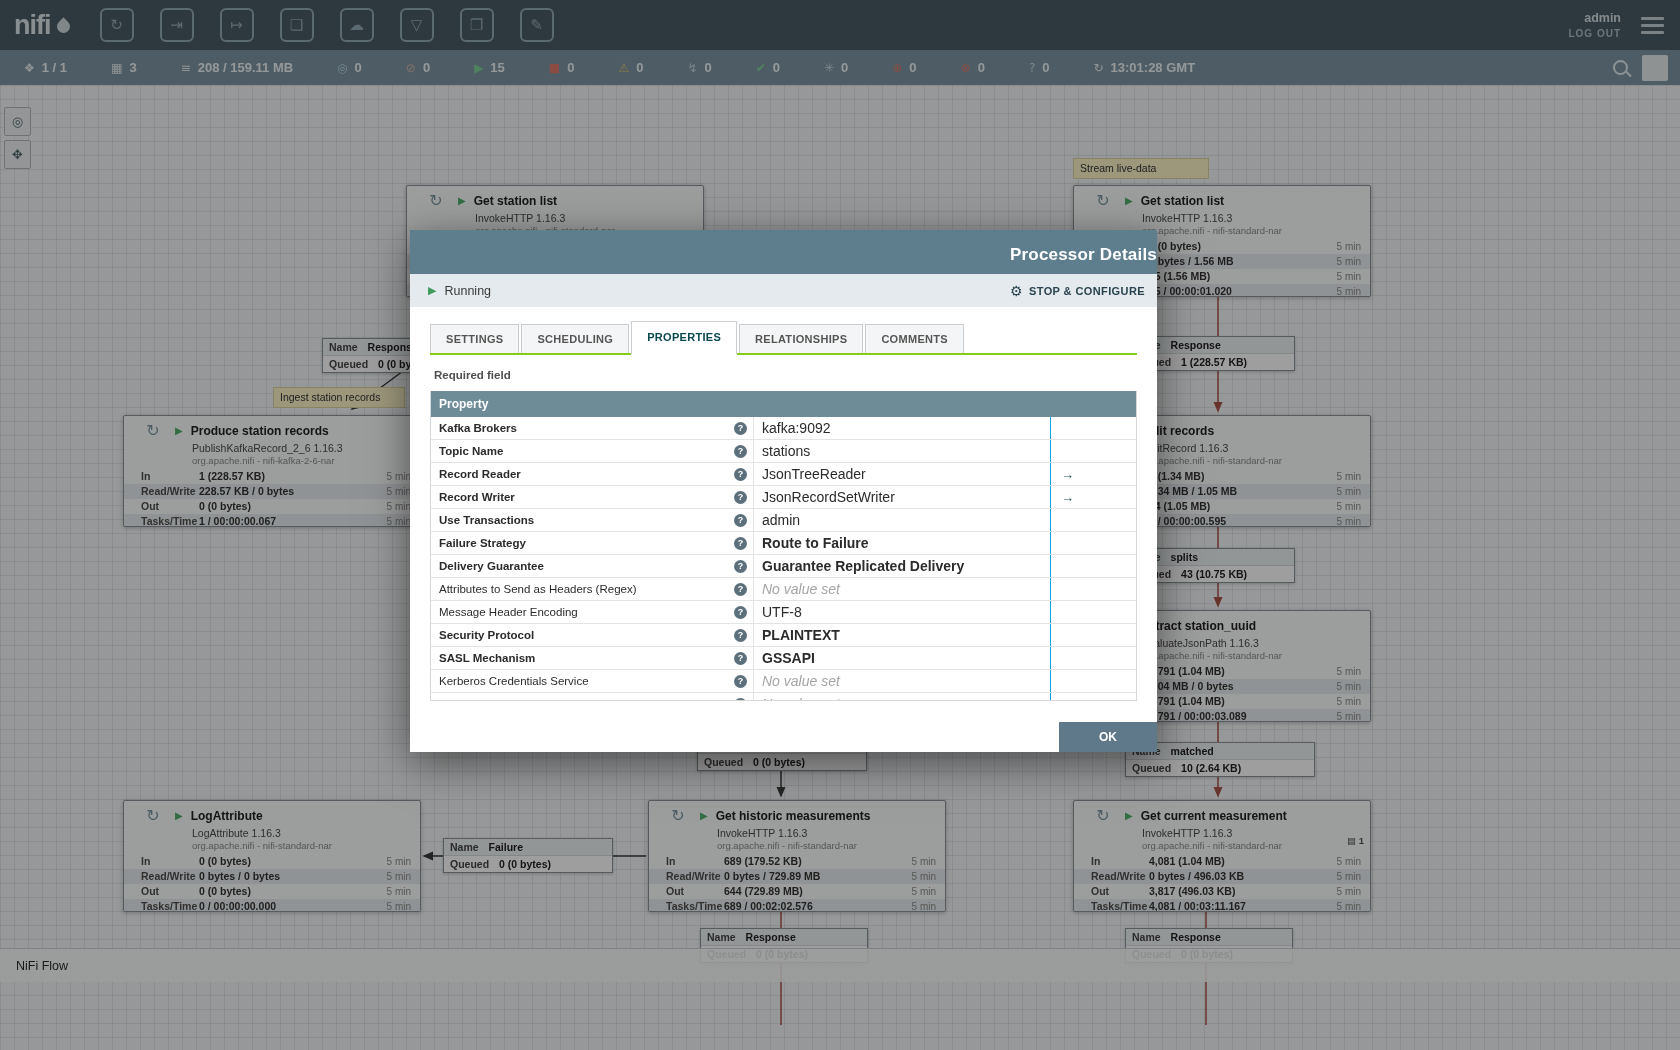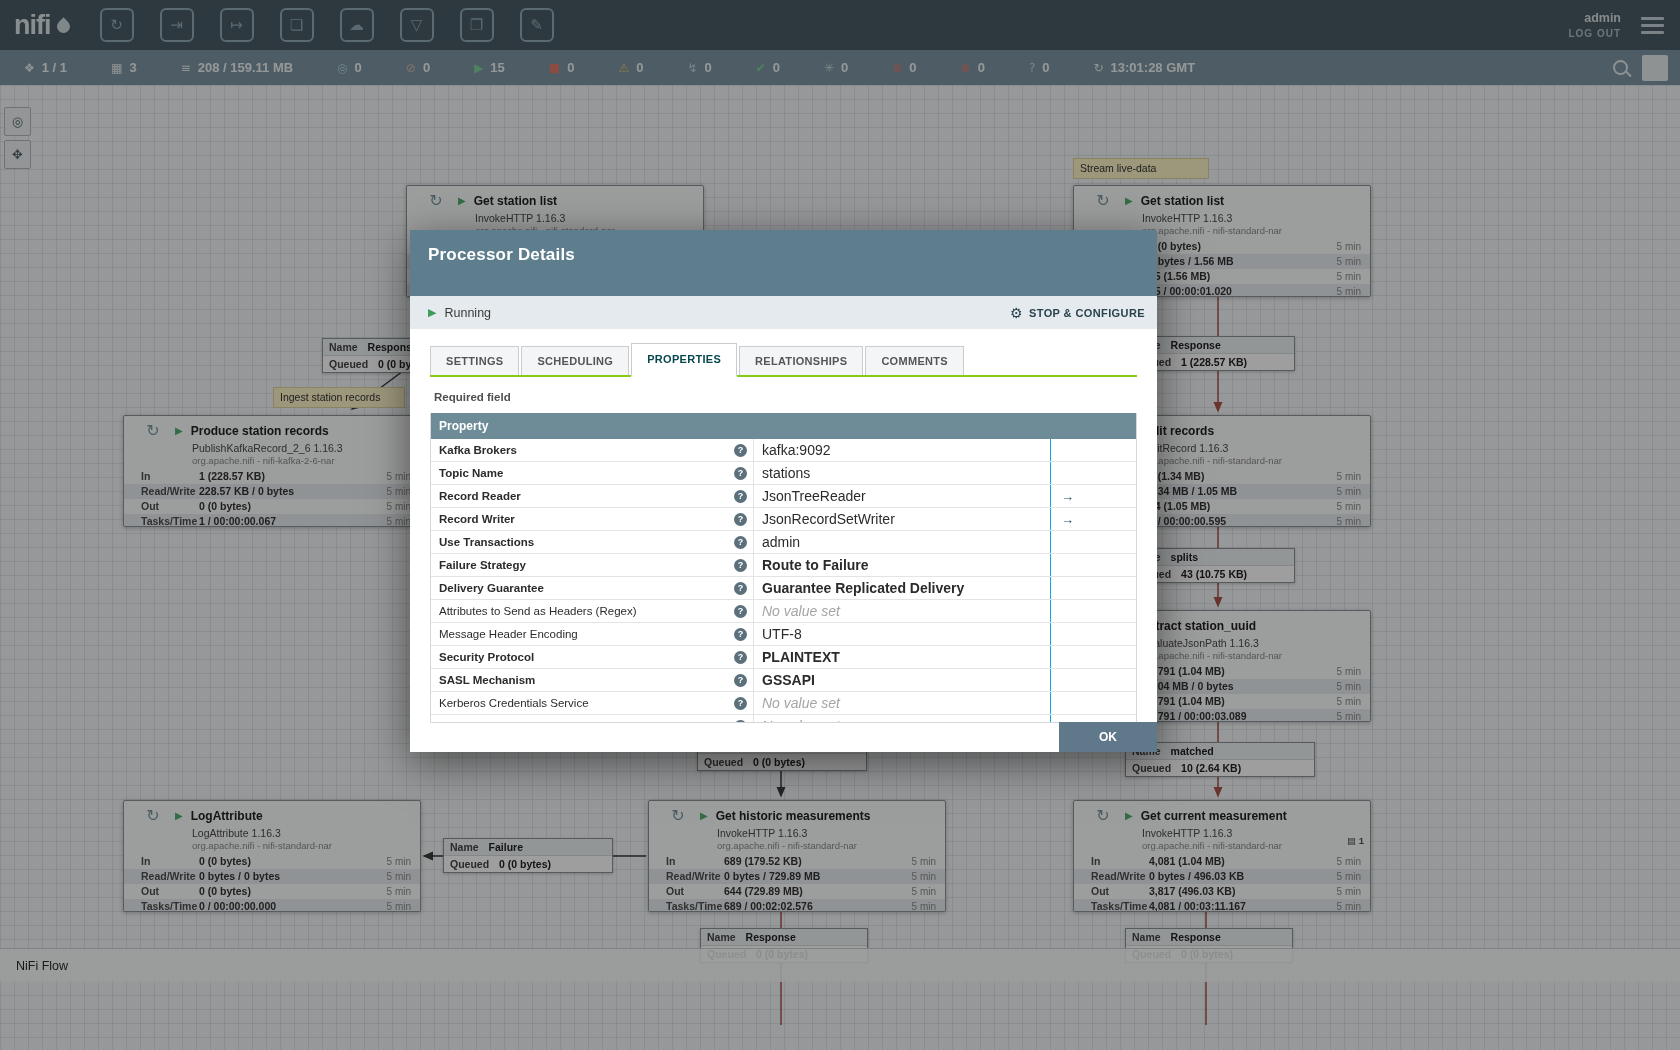--- a/index.html
+++ b/index.html
@@ -75,22 +75,22 @@
     z-index:6;cursor:pointer;font-family:"DejaVu Sans",sans-serif;}
 
   #breadcrumb-bar{position:absolute;left:0;right:0;top:863px;height:33px;background:rgba(252,253,253,.88);
     border-top:1px solid rgba(120,130,135,.35);display:flex;align-items:center;padding-left:16px;
     font-size:12.5px;color:#2B2B2B;z-index:6;}
 
   
   #backdrop{position:absolute;inset:0;background:rgba(0,0,0,.38);z-index:40;}
   #dialog{position:absolute;left:410px;top:230px;width:747px;height:522px;background:#fff;z-index:50;
     box-shadow:0 10px 40px rgba(0,0,0,.5);}
-  .dlg-header{height:66px;background:#5E7E8E;color:#fff;font-size:17px;font-weight:bold;
-    line-height:50px;padding-left:18px;letter-spacing:.2px;}
+  .dlg-header{height:44px;background:#5E7E8E;color:#fff;font-size:17px;font-weight:bold;
+    line-height:50px;letter-spacing:.2px;text-align:right;}
   .dlg-state{height:33px;background:#E4EAED;display:flex;align-items:center;padding:0 12px 0 18px;}
   .state-play{color:#3E9B5A;font-size:11px;margin-right:8px;font-family:"DejaVu Sans",sans-serif;}
   .state-label{color:#3A3A3A;font-size:12.5px;}
   .dlg-action{margin-left:auto;display:flex;align-items:center;gap:6px;color:#29434E;
     font-weight:bold;font-size:11px;letter-spacing:.4px;cursor:pointer;}
   .action-gear{font-size:14px;font-weight:normal;font-family:"DejaVu Sans",sans-serif;}
   .dlg-body{padding:14px 20px 0 20px;position:relative;}
   .tabs{display:flex;border-bottom:2px solid #84cc16;align-items:flex-end;}
   .tab{border:1px solid #C9CDCF;border-bottom:none;background:#F4F5F6;color:#555;font-size:11px;
     font-weight:bold;letter-spacing:.3px;padding:0 15px;height:28px;line-height:28px;margin-right:2px;cursor:pointer;}

